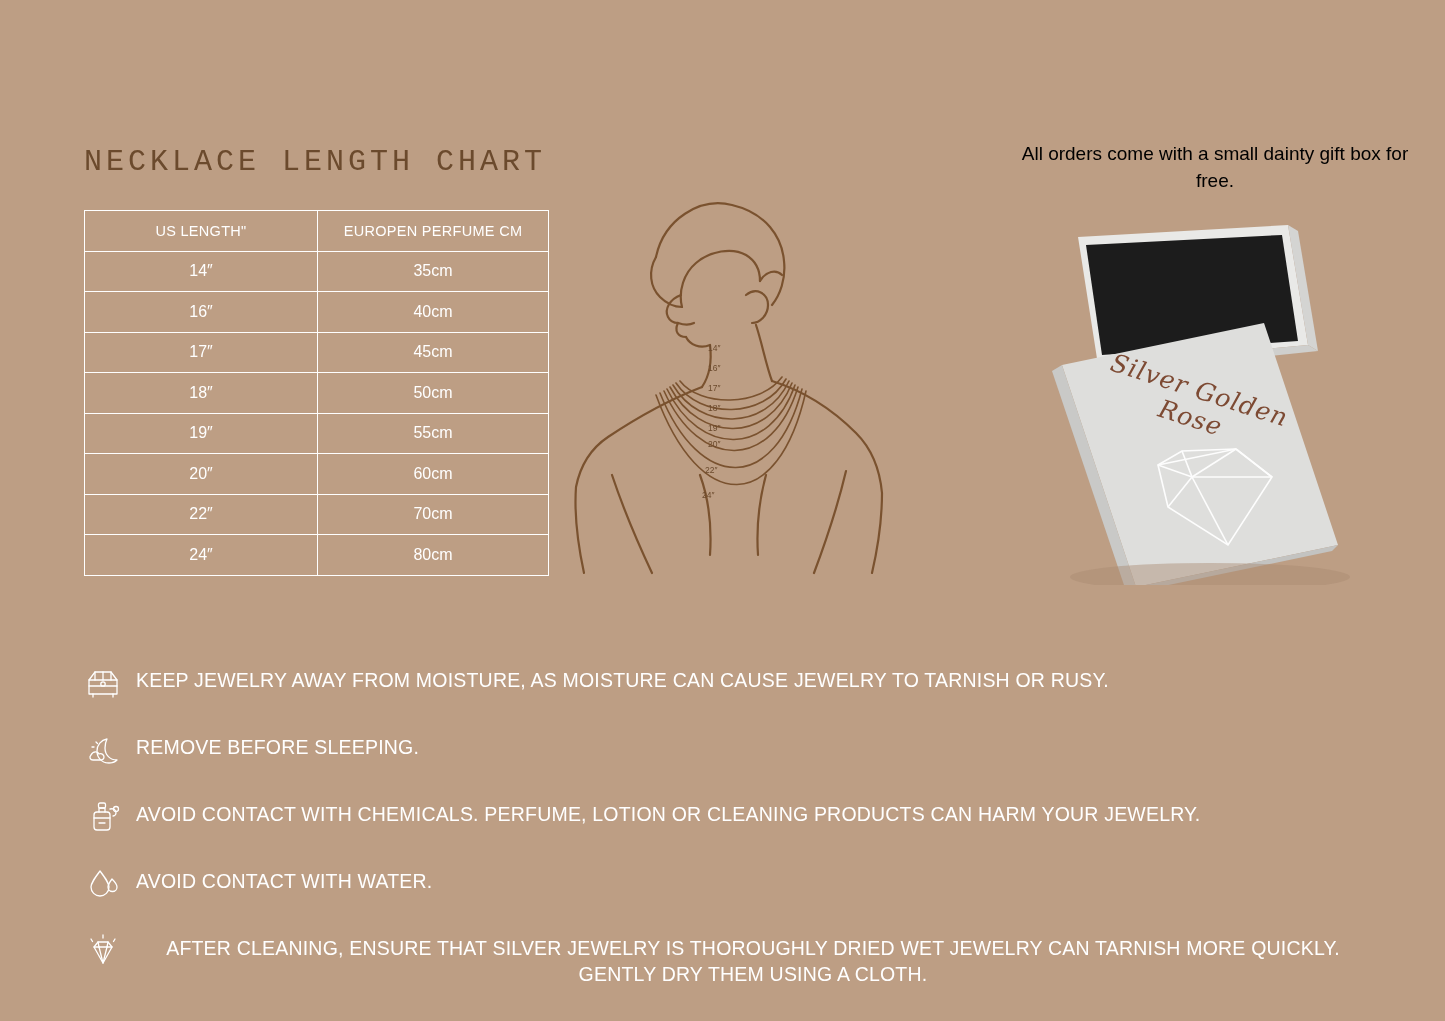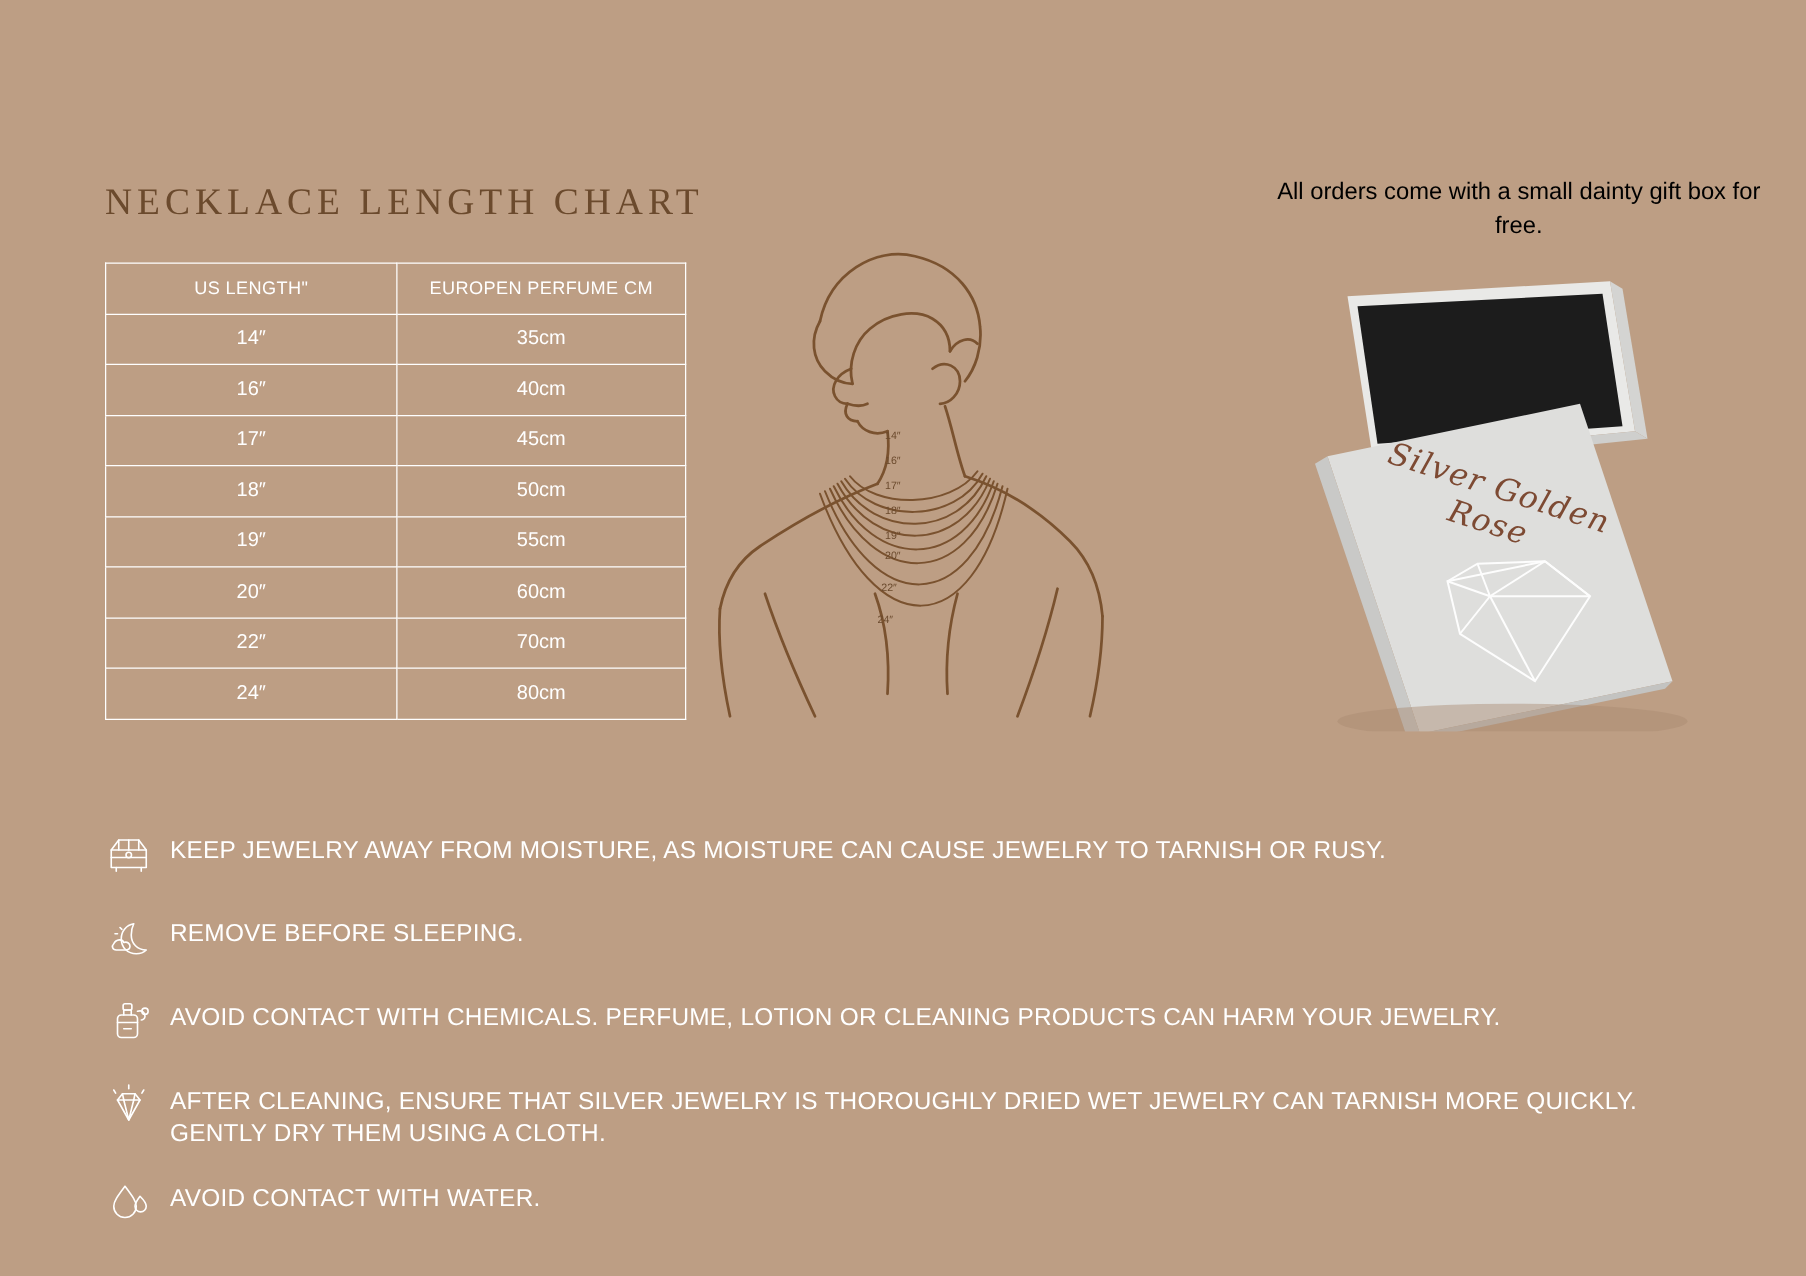--- a/index.html
+++ b/index.html
@@ -18,21 +18,21 @@
     position: relative;
     width: 1445px;
     height: 1021px;
   }
 
   
   .chart-title {
     position: absolute;
     left: 84px;
     top: 145px;
-    font-family: Liberation Serif, serif;
+    font-family: Liberation Mono, monospace;
     font-size: 30px;
     letter-spacing: 4px;
     color: #6b4a2d;
     white-space: nowrap;
   }
 
   
   .size-table {
     position: absolute;
     left: 84px;
@@ -137,20 +137,21 @@
     align-items: center;
     justify-content: center;
     padding-top: 2px;
   }
   .care-text {
     color: #ffffff;
     font-size: 19.5px;
     line-height: 26px;
     letter-spacing: 0.2px;
     padding-top: 7px;
+    text-align: center;
   }
 </style>
 </head>
 <body>
 
 <div class="page">
 
   <div class="chart-title">NECKLACE LENGTH CHART</div>
 
   <table class="size-table">
@@ -318,34 +319,34 @@
           <path d="M11 22 h16"></path>
           <path d="M16 27 h6"></path>
         </svg>
       </div>
       <div class="care-text">AVOID CONTACT WITH CHEMICALS. PERFUME, LOTION OR CLEANING PRODUCTS CAN HARM YOUR JEWELRY.</div>
     </div>
 
     <div class="care-row">
       <div class="care-icon">
         <svg width="40" height="40" viewBox="0 0 40 40" fill="none" stroke="#ffffff" stroke-width="1.3" stroke-linecap="round" stroke-linejoin="round">
+          <path d="M17 8 C11 16 8 20 8 24 a9 9 0 0 0 18 0 c0 -4 -3 -8 -9 -16 z"></path>
+          <path d="M29 16 c-3 4 -4 6 -4 8 a4.5 4.5 0 0 0 9 0 c0 -2 -1 -4 -5 -8 z"></path>
+        </svg>
+      </div>
+      <div class="care-text">AVOID CONTACT WITH WATER.</div>
+    </div>
+
+    <div class="care-row">
+      <div class="care-icon">
+        <svg width="40" height="40" viewBox="0 0 40 40" fill="none" stroke="#ffffff" stroke-width="1.3" stroke-linecap="round" stroke-linejoin="round">
           <path d="M11 17 h18 l-9 16 z"></path>
           <path d="M11 17 l4 -5 h10 l4 5"></path>
           <path d="M15 12 l1 5 M25 12 l-1 5"></path>
           <path d="M16 17 l4 16 M24 17 l-4 16"></path>
           <path d="M8 9 l1.5 2.5 M32 9 l-1.5 2.5 M20 5 v3"></path>
         </svg>
       </div>
       <div class="care-text">AFTER CLEANING, ENSURE THAT SILVER JEWELRY IS THOROUGHLY DRIED WET JEWELRY CAN TARNISH MORE QUICKLY. GENTLY DRY THEM USING A CLOTH.</div>
     </div>
 
-    <div class="care-row">
-      <div class="care-icon">
-        <svg width="40" height="40" viewBox="0 0 40 40" fill="none" stroke="#ffffff" stroke-width="1.3" stroke-linecap="round" stroke-linejoin="round">
-          <path d="M17 8 C11 16 8 20 8 24 a9 9 0 0 0 18 0 c0 -4 -3 -8 -9 -16 z"></path>
-          <path d="M29 16 c-3 4 -4 6 -4 8 a4.5 4.5 0 0 0 9 0 c0 -2 -1 -4 -5 -8 z"></path>
-        </svg>
-      </div>
-      <div class="care-text">AVOID CONTACT WITH WATER.</div>
-    </div>
-
   </div>
 </div>
 
 </body></html>

